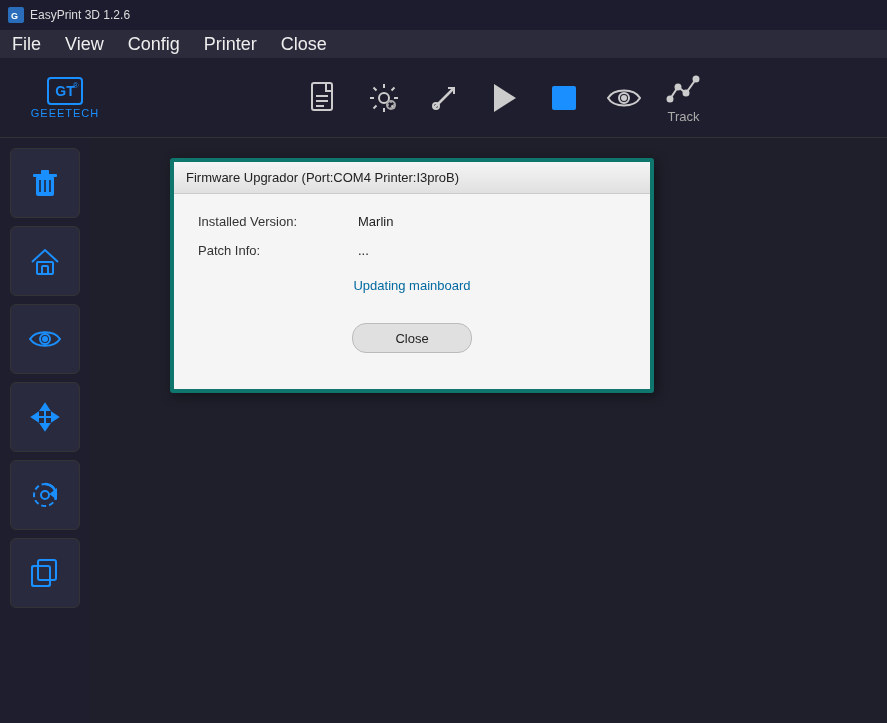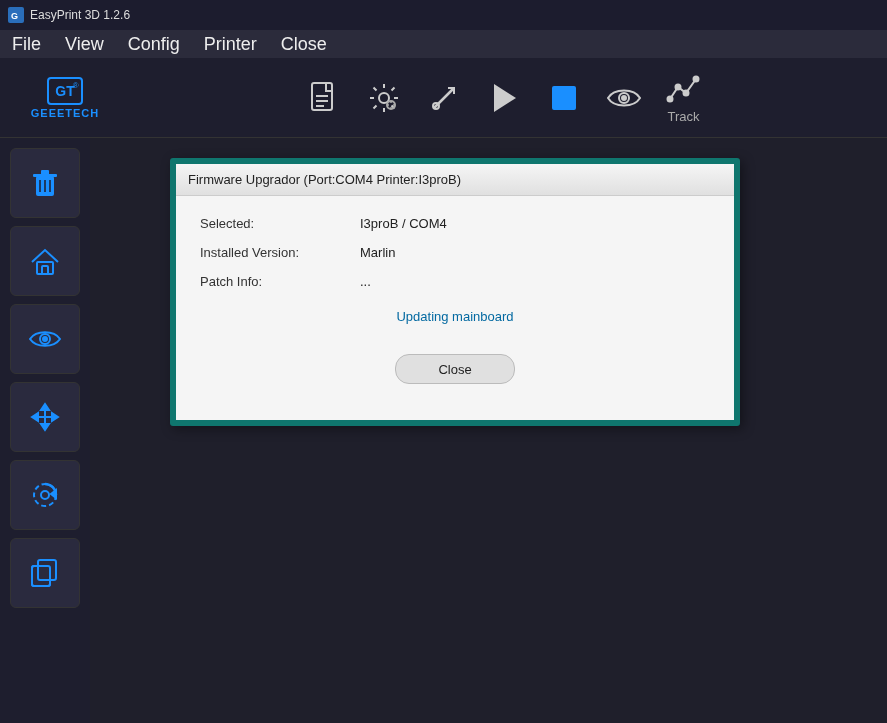--- a/index.html
+++ b/index.html
@@ -86,21 +86,21 @@
     .logo-registered {
       font-size: 8px;
       color: #1a8fff;
       position: absolute;
       top: 2px;
       right: 2px;
     }
     .logo-text {
       color: #1a8fff;
       font-size: 11px;
-      font-weight: bold;
+      font-weight: normal;
       letter-spacing: 1px;
       margin-top: 2px;
     }
 
     
     .toolbar-icons {
       display: flex;
       align-items: center;
       gap: 24px;
       flex: 1;
@@ -184,23 +184,23 @@
       background: rgba(0,0,0,0.3);
       display: flex;
       align-items: flex-start;
       justify-content: flex-start;
       padding: 20px 0 0 80px;
     }
 
     
     .dialog {
       background: #f0f0f0;
-      border: 6px solid #0f766e;
+      border: 4px solid #0f766e;
       border-radius: 3px;
-      width: 570px;
+      width: 484px;
       box-shadow: 3px 3px 12px rgba(0,0,0,0.4);
     }
     .dialog-title {
       background: linear-gradient(to bottom, #f5f5f5, #e0e0e0);
       border-bottom: 1px solid #ccc;
       padding: 8px 12px;
       font-size: 13px;
       color: #222;
       display: flex;
       align-items: center;
@@ -445,24 +445,20 @@
 
   <div class="modal-overlay">
 
     <div class="dialog">
       <div class="dialog-title">
         <span>Firmware Upgrador (Port:COM4 Printer:I3proB)</span>
       </div>
       <div class="dialog-body">
         <div class="info-table">
 
-          <div class="info-row">
-            <span class="info-label">Selected:</span>
-            <span class="info-value">I3proB / COM4</span>
-          </div>
 
 
           <div class="info-row">
             <span class="info-label">Installed Version:</span>
             <span class="info-value">Marlin</span>
           </div>
 
 
           <div class="info-row">
             <span class="info-label">Patch Info:</span>

